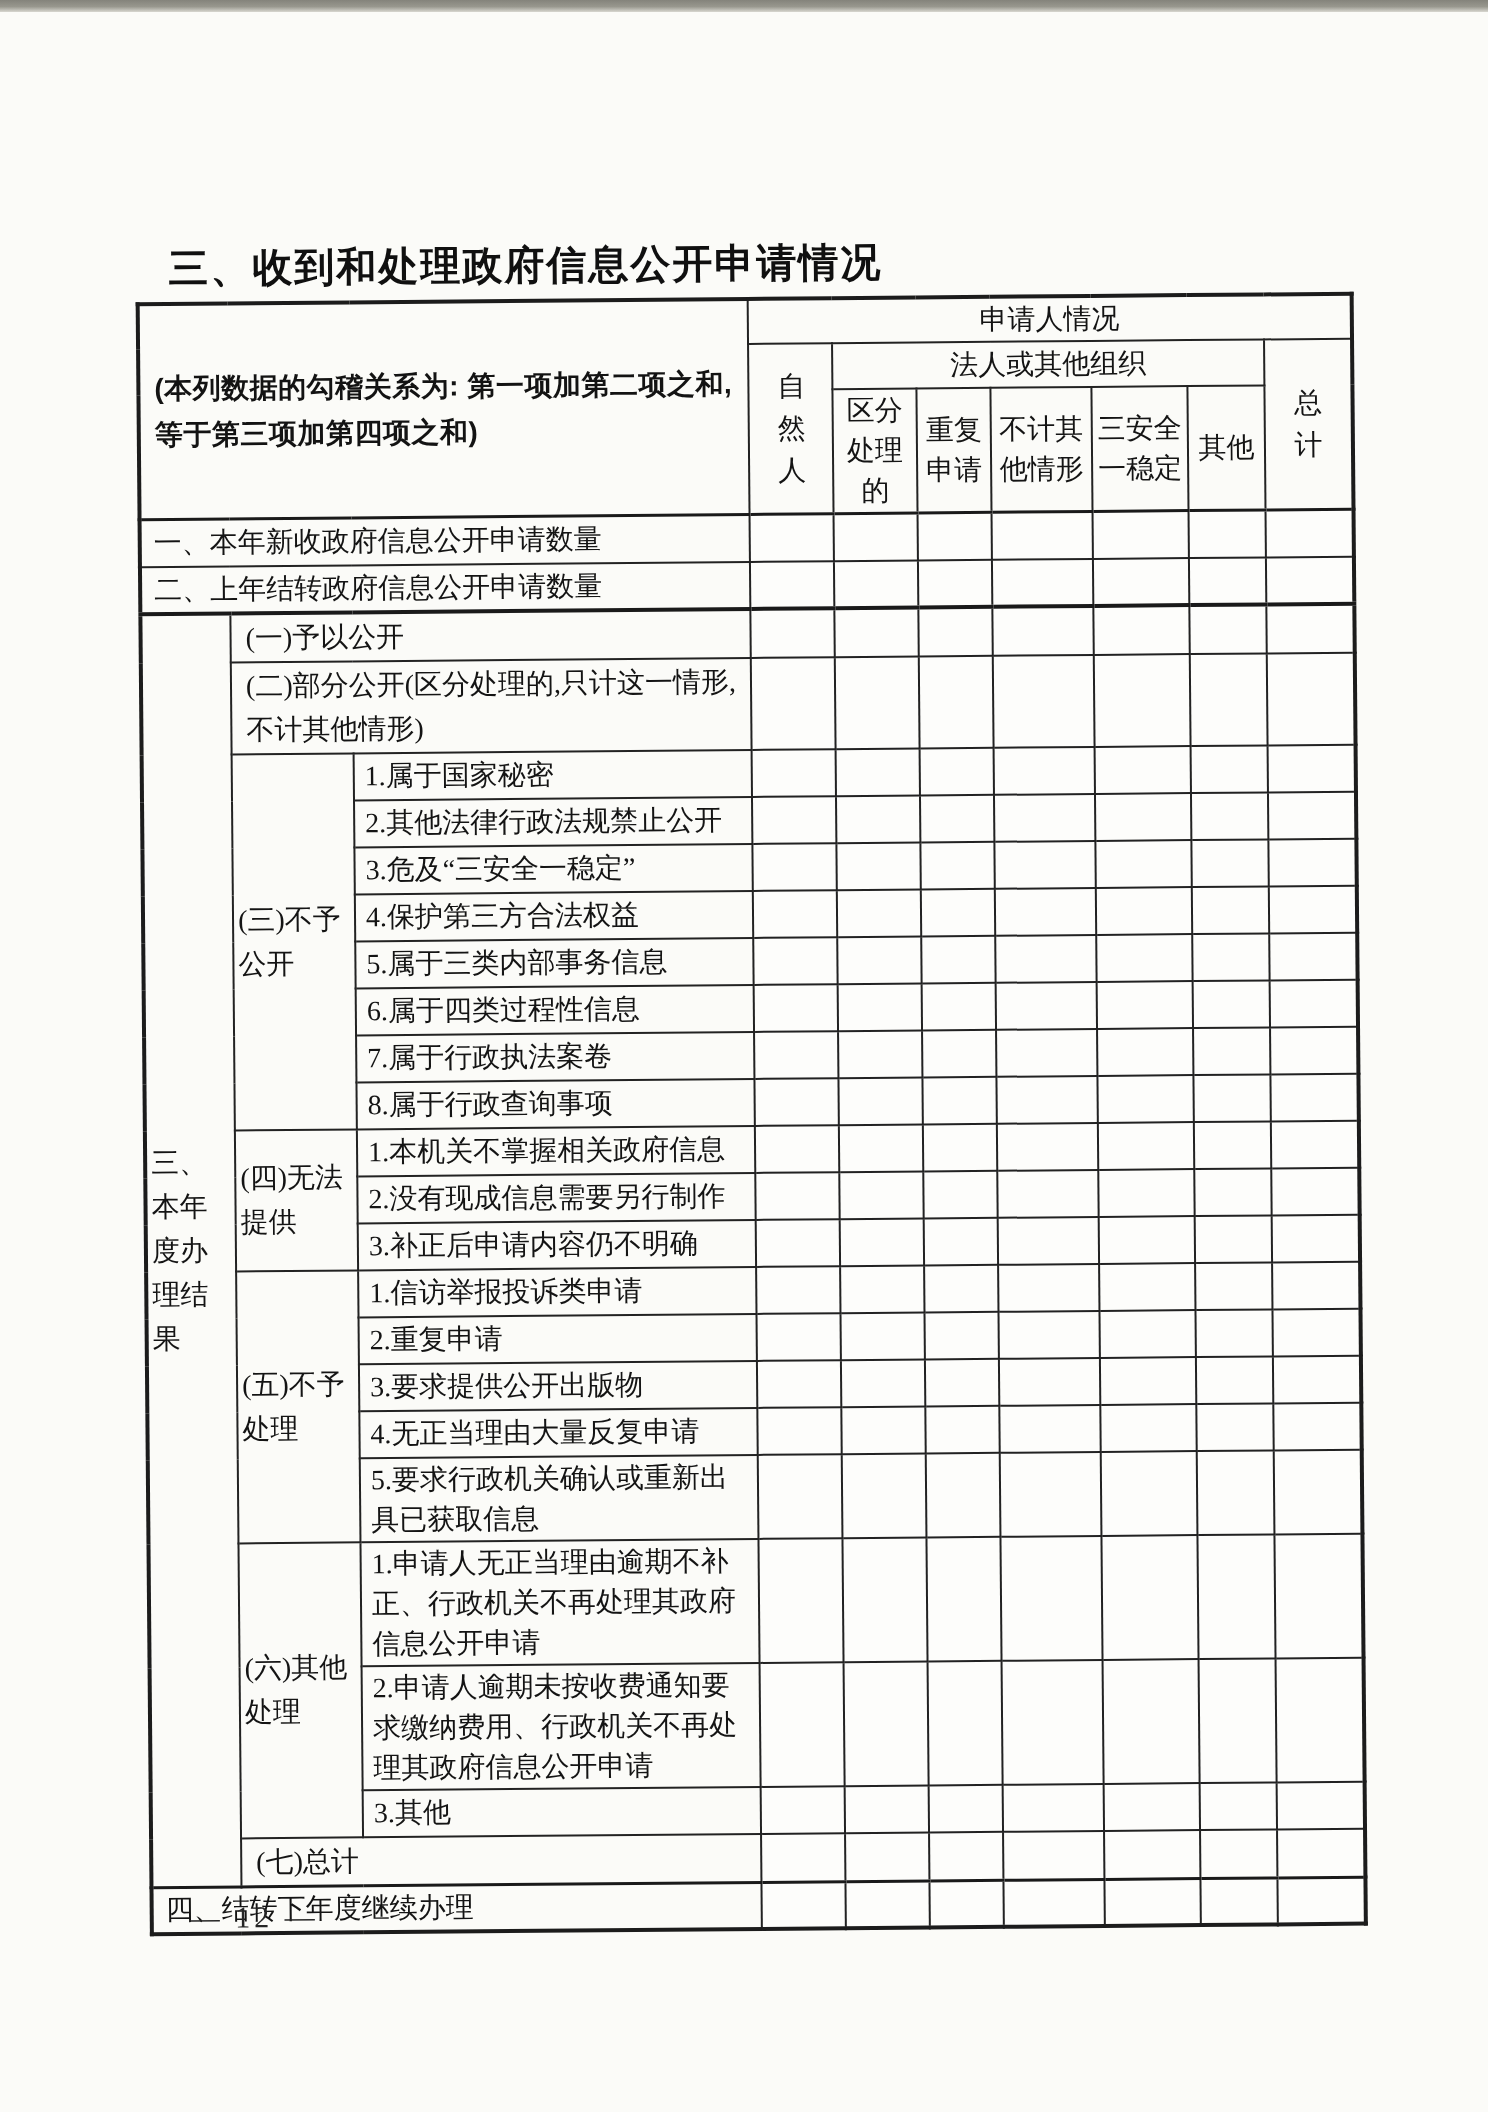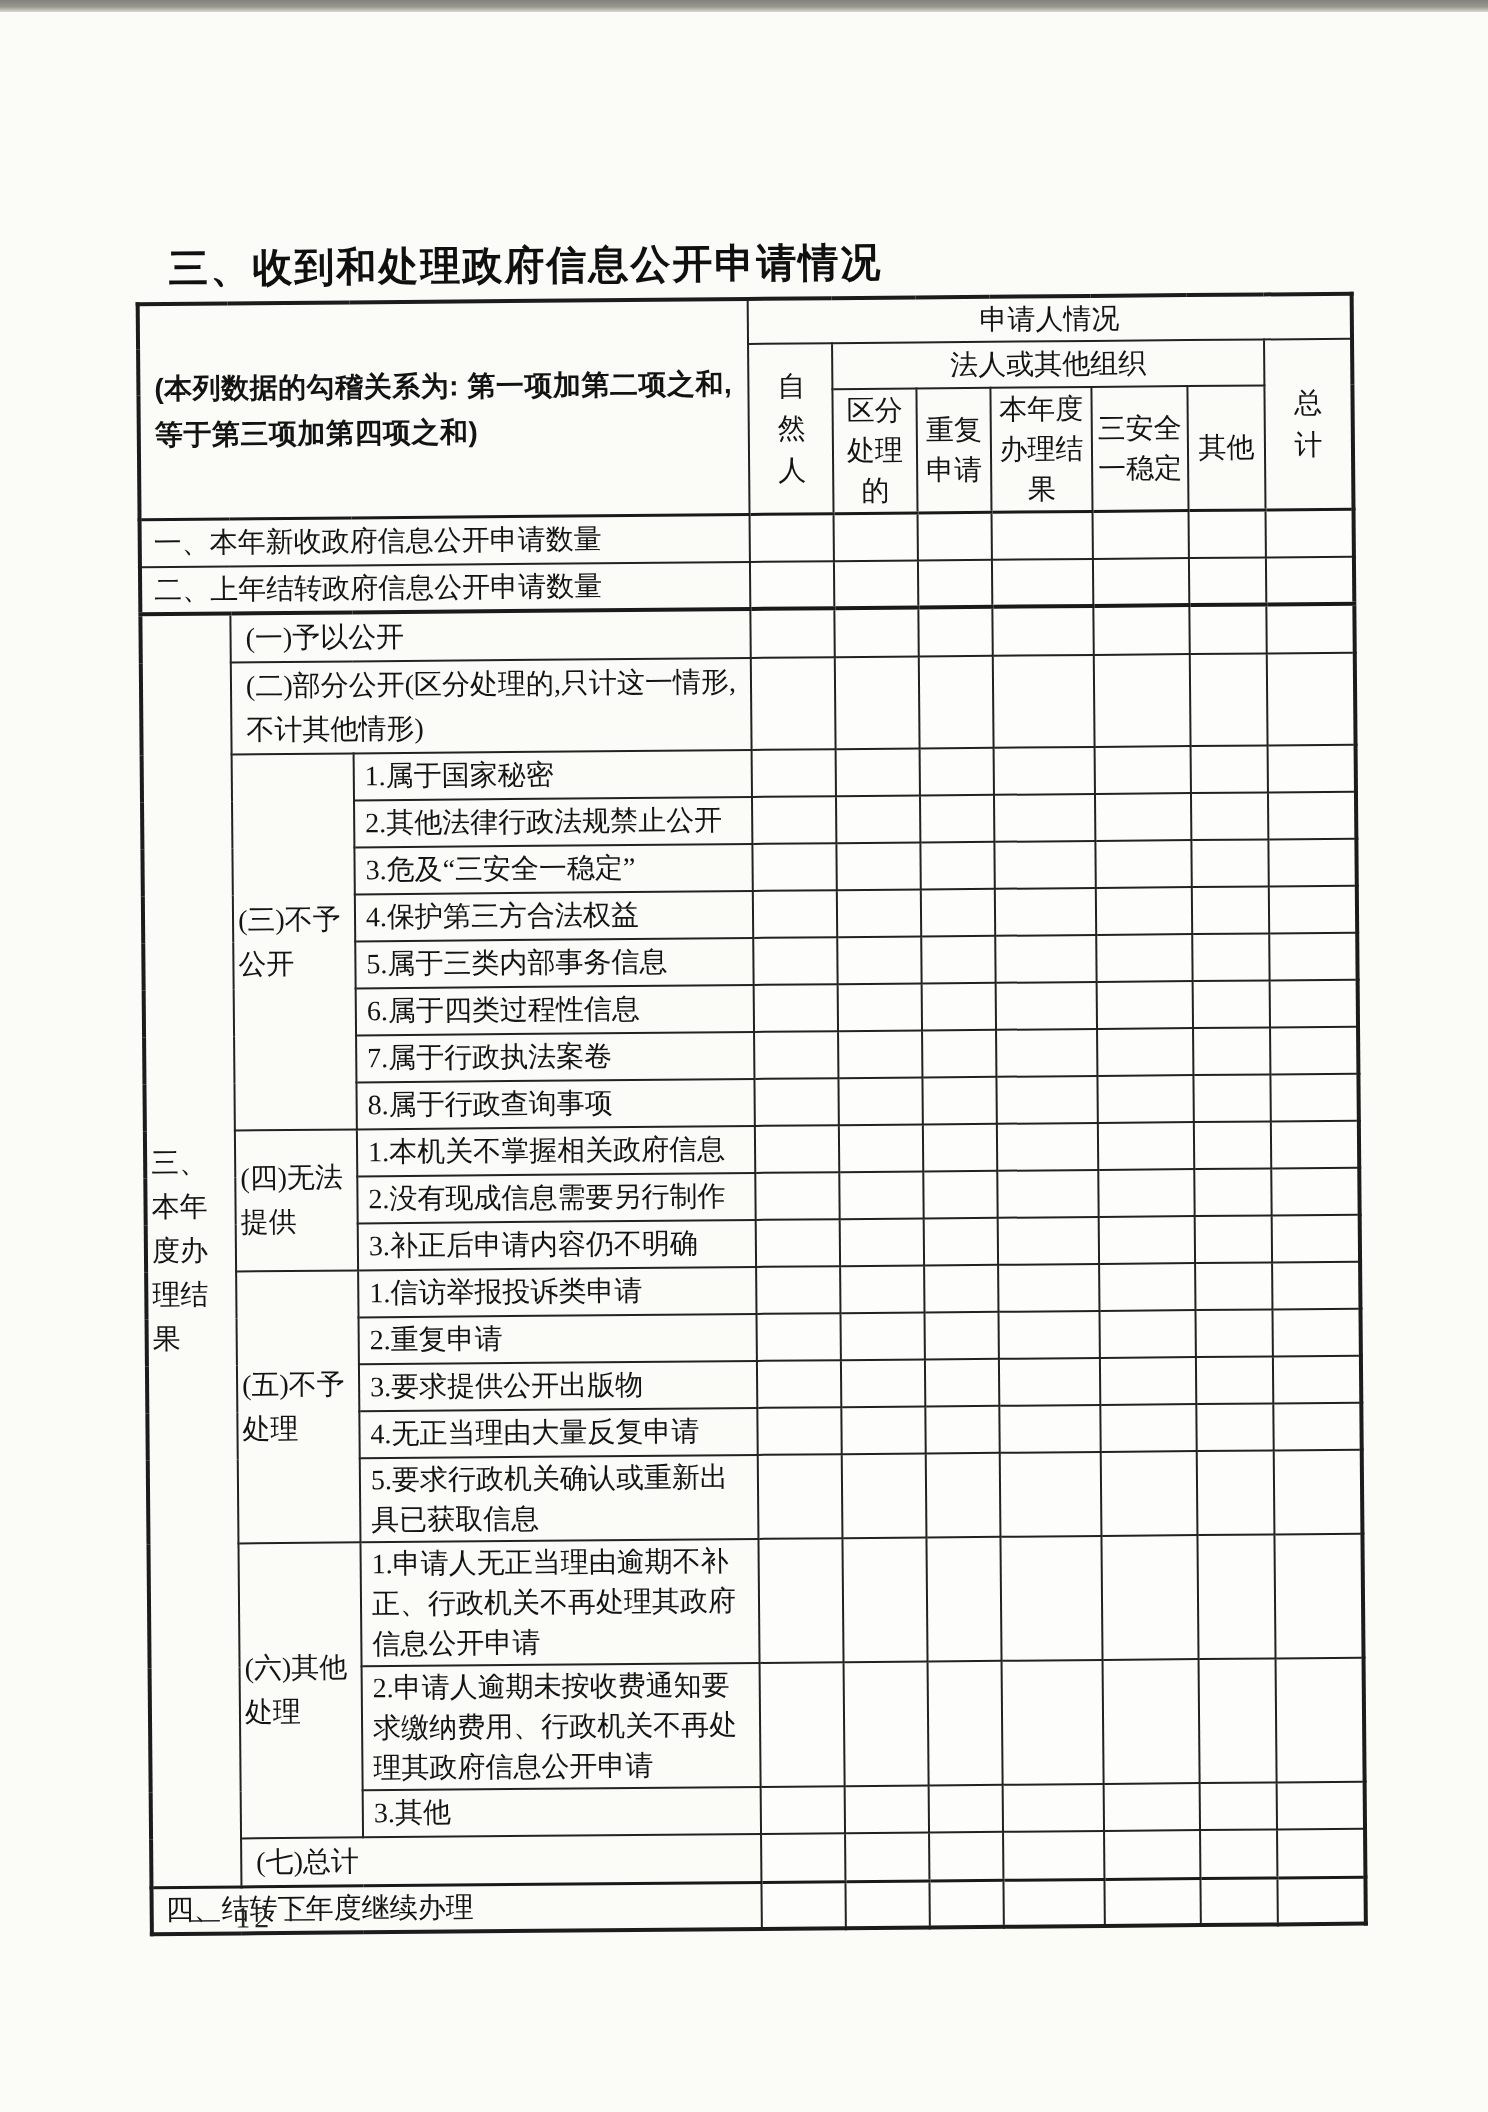--- a/index.html
+++ b/index.html
@@ -89,21 +89,21 @@
         <td class="hc" colspan="7">申请人情况</td>
       </tr>
       <tr class="rh2">
         <td class="hc oneper" rowspan="2">自然人</td>
         <td class="hc" colspan="5">法人或其他组织</td>
         <td class="hc oneper" rowspan="2">总计</td>
       </tr>
       <tr class="rh3">
         <td class="hc">区分处理的</td>
         <td class="hc">重复申请</td>
-        <td class="hc">本年度办理结果</td>
+        <td class="hc">不计其他情形</td>
         <td class="hc">三安全一稳定</td>
         <td class="hc">其他</td>
       </tr>
 
       <tr class="r1 tt3">
         <td class="rowlab" colspan="3">一、本年新收政府信息公开申请数量</td>
       <td class="vcell"></td>
           <td class="vcell"></td>
           <td class="vcell"></td>
           <td class="vcell"></td>

